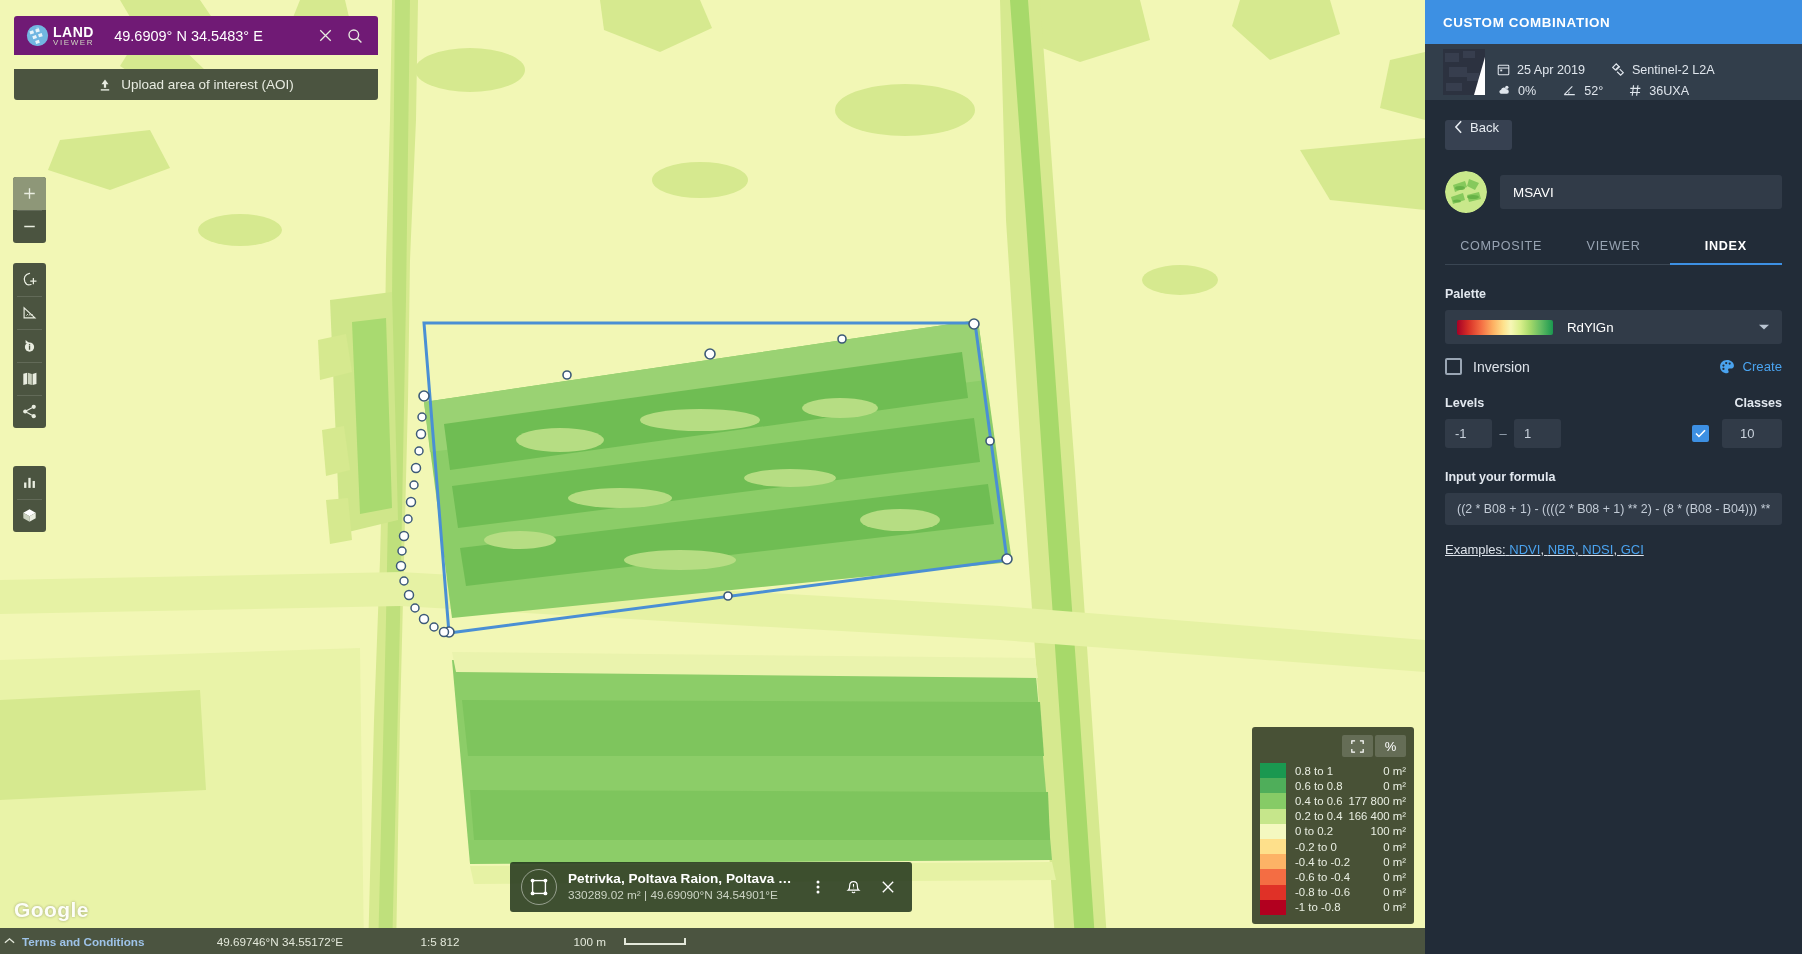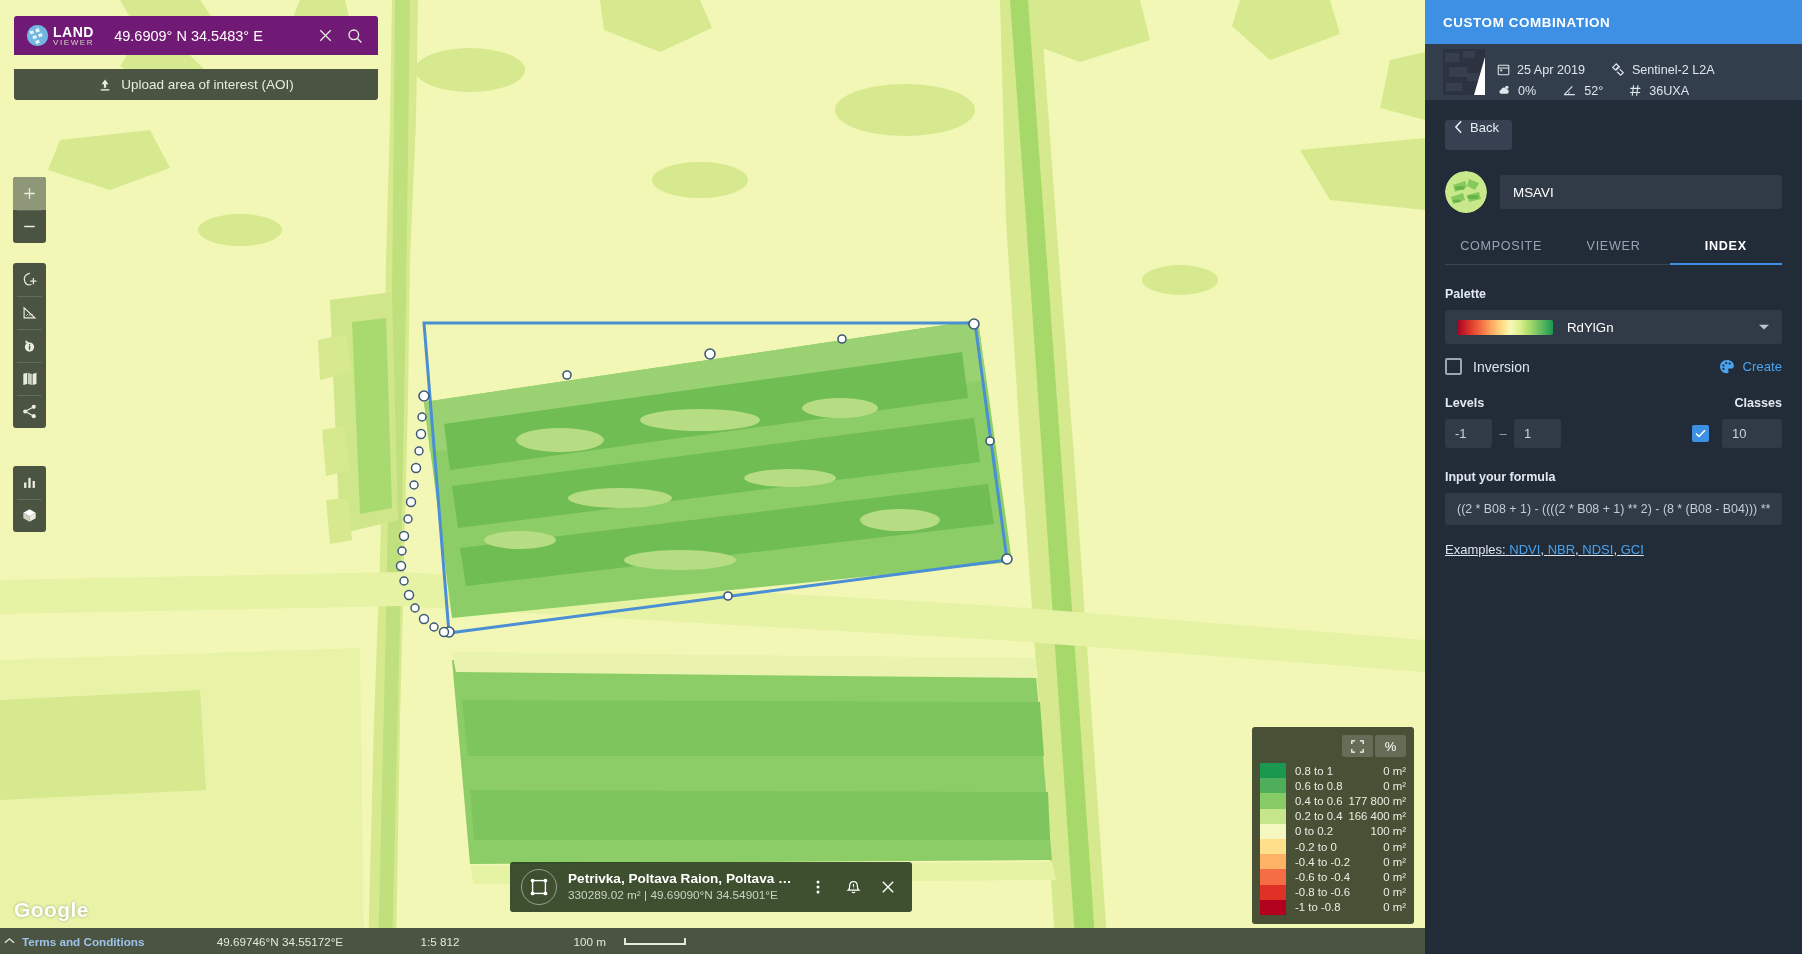--- a/index.html
+++ b/index.html
@@ -312,21 +312,21 @@
     width: 47px; height: 29px;
     background: #313b48; border: 0; outline: none; border-radius: 3px;
     color: #c9d2dc; font-size: 13px; padding: 0 10px;
     font-family: "Liberation Sans", sans-serif;
   }
   #dash { width: 22px; text-align: center; color: #9aa6b4; font-size: 13px; }
   #levels-spacer { flex: 1; }
   #classes-input {
     width: 60px; height: 29px; margin-left: 13px;
     background: #313b48; border: 0; outline: none; border-radius: 3px;
-    color: #c9d2dc; font-size: 13px; padding: 0 10px;
+    color: #c9d2dc; font-size: 13px; padding: 0 18px;
     font-family: "Liberation Sans", sans-serif;
   }
   #formula-input {
     width: 100%; height: 32px; margin-top: 0;
     background: #313b48; border: 0; outline: none; border-radius: 3px;
     color: #c2cbd6; font-size: 12.4px; padding: 0 12px;
     font-family: "Liberation Sans", sans-serif;
     white-space: nowrap; overflow: hidden;
   }
   #examples {

